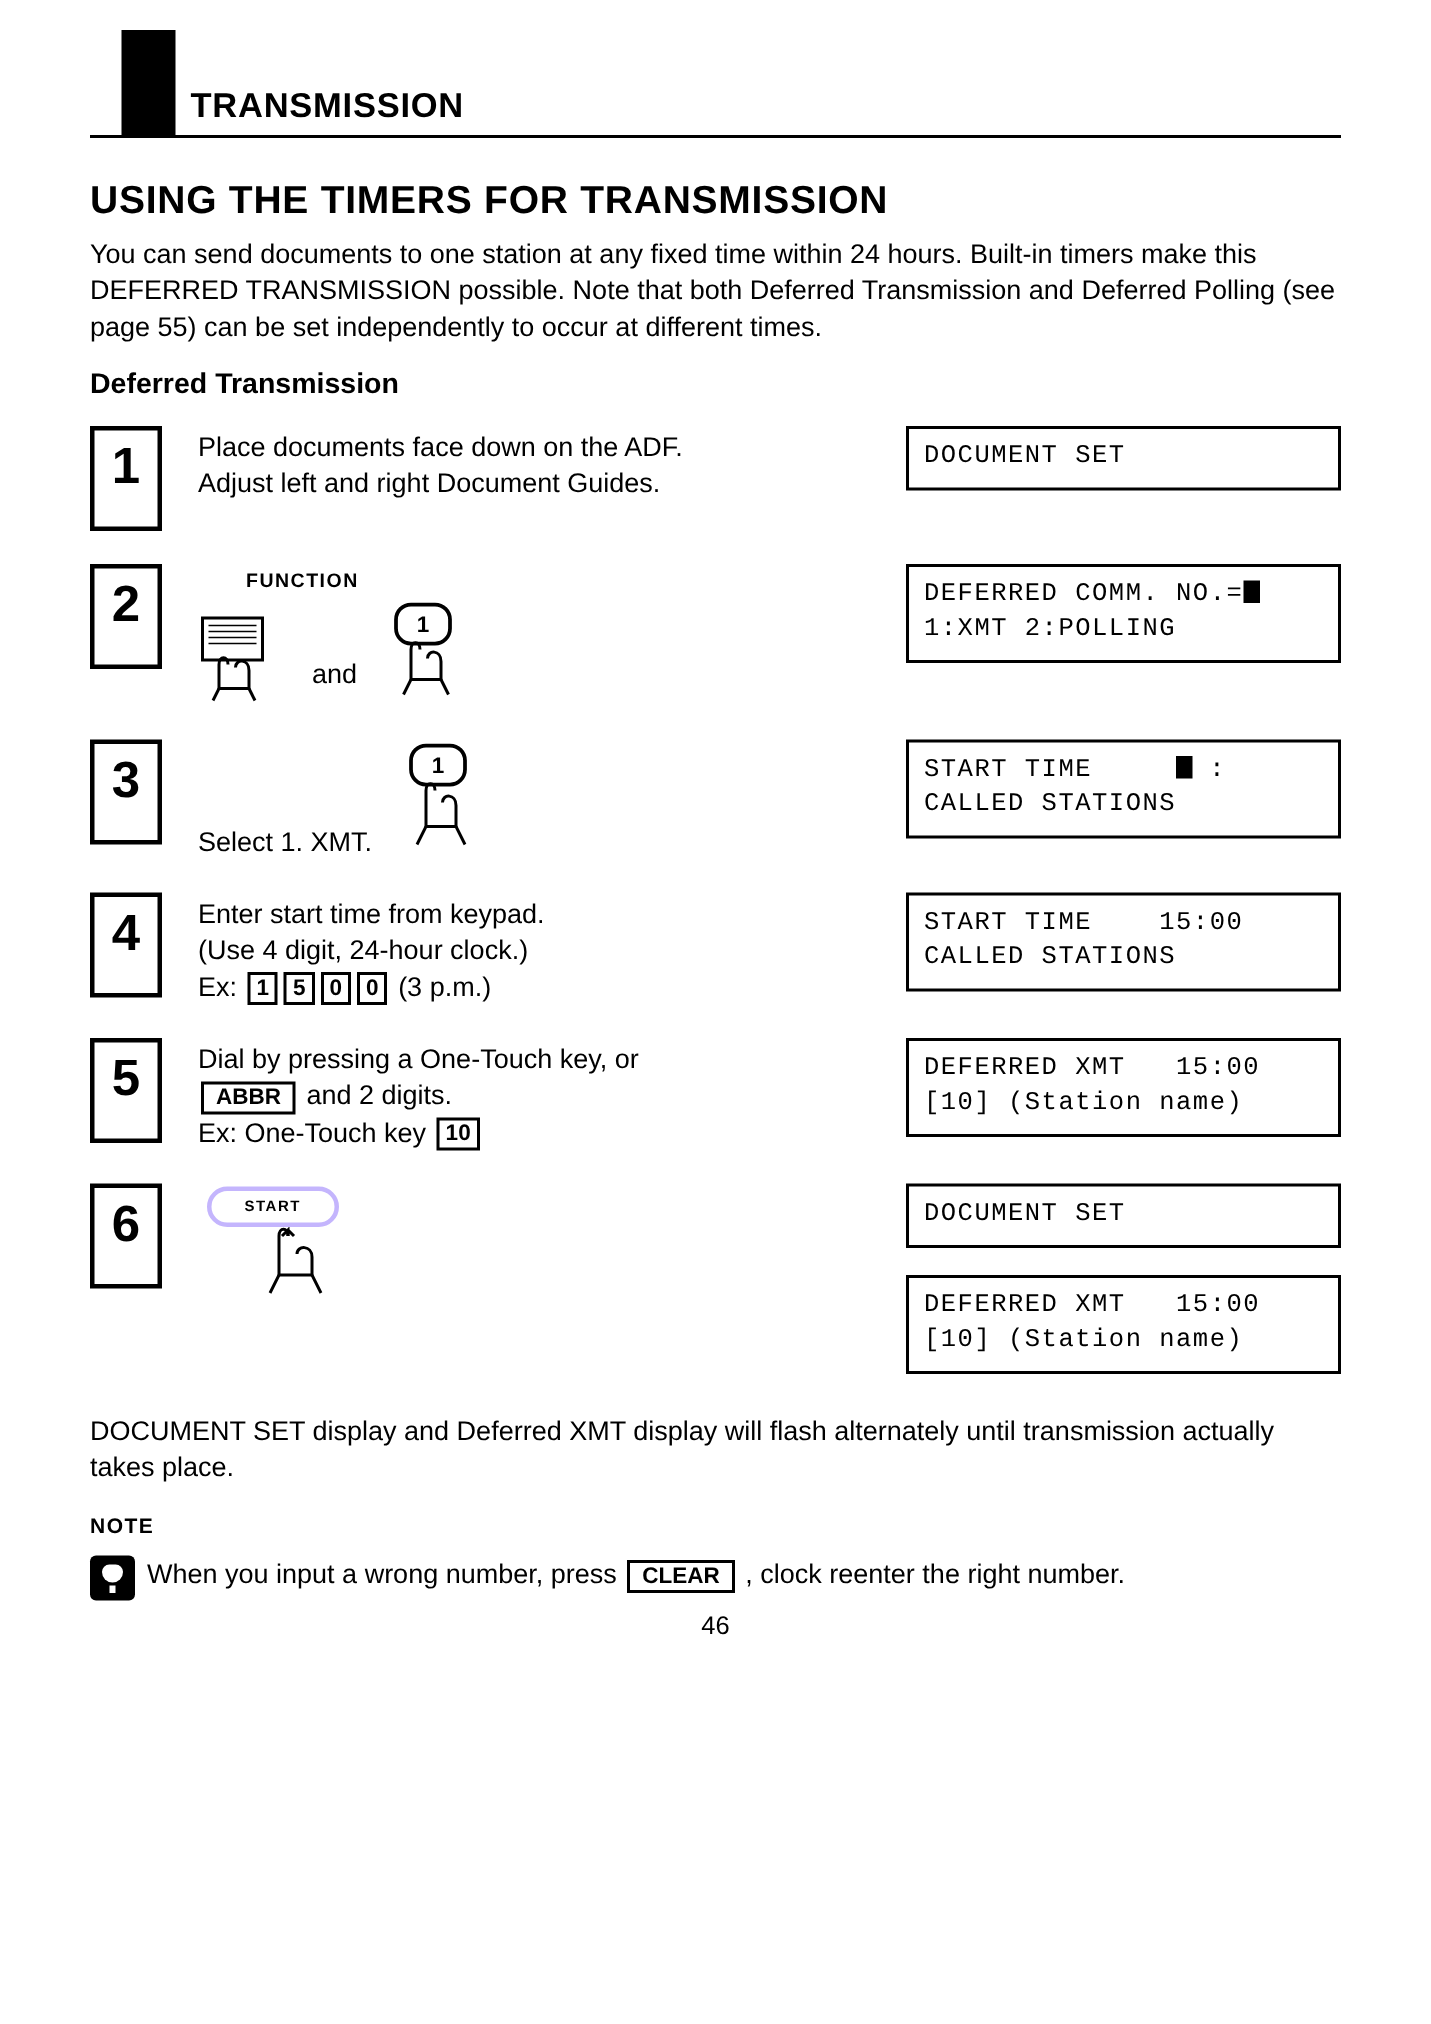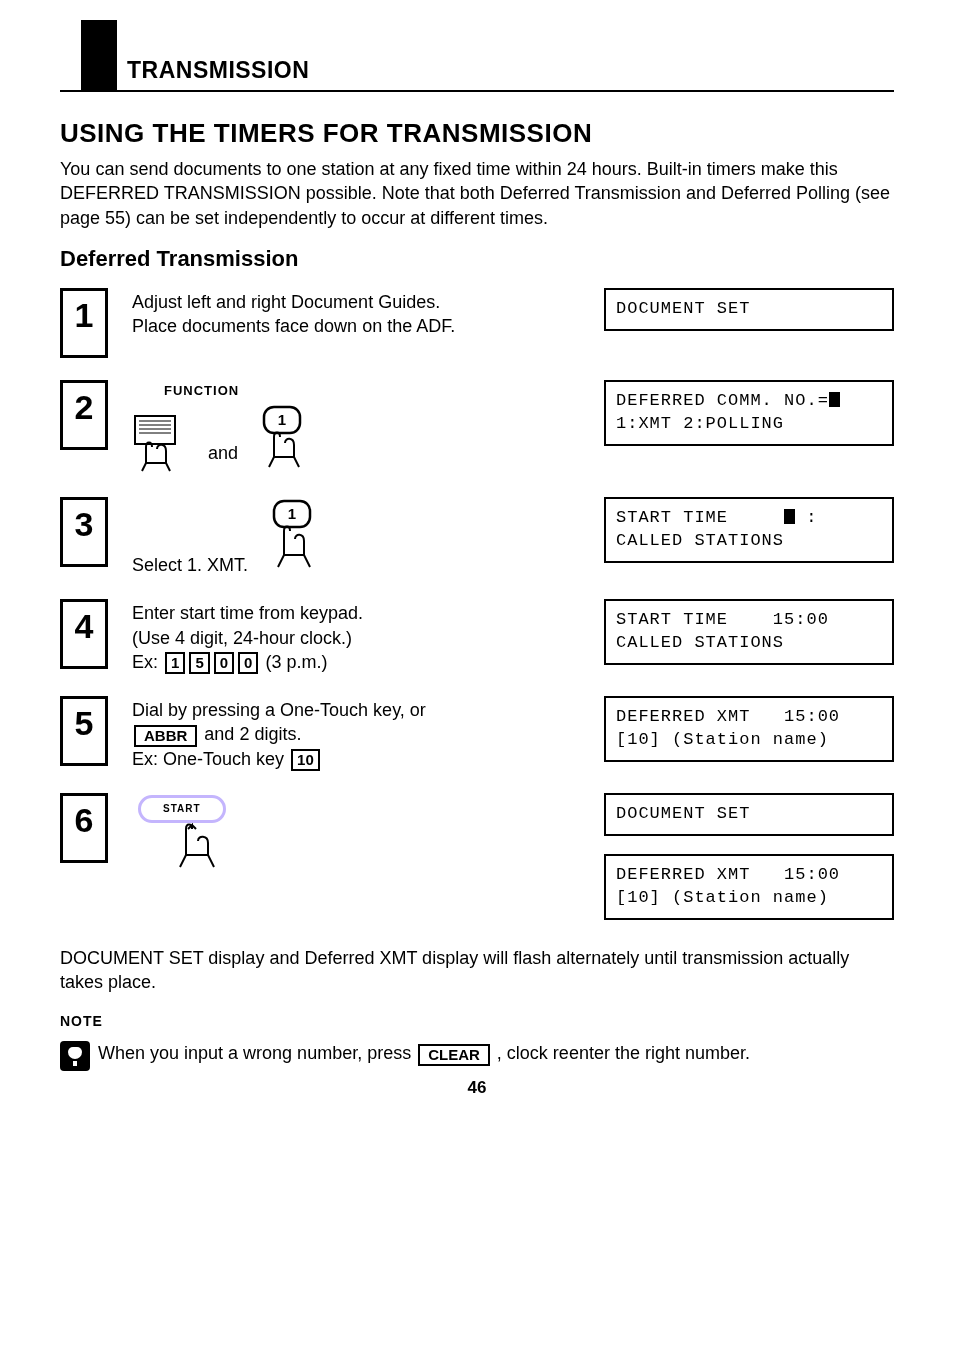--- a/index.html
+++ b/index.html
@@ -34,21 +34,21 @@
     padding-bottom: 4px;
   }
   h1.main-title {
     font-size: 26px;
     font-weight: bold;
     margin: 10px 0 6px 0;
     letter-spacing: 0.5px;
   }
   .intro { margin: 0 0 14px 0; }
   h2.subhead {
-    font-size: 22px;
+    font-size: 19px;
     font-weight: bold;
     margin: 10px 0 14px 0;
   }
   .steps { display: flex; flex-direction: column; gap: 22px; }
   .step {
     display: grid;
     grid-template-columns: 54px 1fr 290px;
     gap: 18px;
     align-items: flex-start;
   }
@@ -156,21 +156,21 @@
   .note-icon::after {
     content: "";
     position: absolute;
     left: 13px; top: 20px;
     width: 4px; height: 5px;
     background: #fff;
   }
   .page-num {
     text-align: center;
     font-size: 17px;
-    font-weight: bold;
+    font-weight: normal;
     margin-top: 6px;
   }
   .cursor-block {
     display:inline-block;
     width: 11px;
     height: 15px;
     background:#000;
     vertical-align: -2px;
   }
 </style>
@@ -185,22 +185,22 @@
 <h1 class="main-title">USING THE TIMERS FOR TRANSMISSION</h1>
 <p class="intro">You can send documents to one station at any fixed time within 24 hours. Built-in timers make this DEFERRED TRANSMISSION possible. Note that both Deferred Transmission and Deferred Polling (see page 55) can be set independently to occur at different times.</p>
 
 <h2 class="subhead">Deferred Transmission</h2>
 
 <div class="steps">
 
   <div class="step">
     <div class="step-num">1</div>
     <div class="step-body">
+      <div>Place documents face down on the ADF.</div>
       <div>Adjust left and right Document Guides.</div>
-      <div>Place documents face down on the ADF.</div>
     </div>
     <div class="display-stack">
       <div class="display-box">DOCUMENT SET</div>
     </div>
   </div>
 
   <div class="step">
     <div class="step-num">2</div>
     <div class="step-body">
       <div class="label-small">FUNCTION</div>

